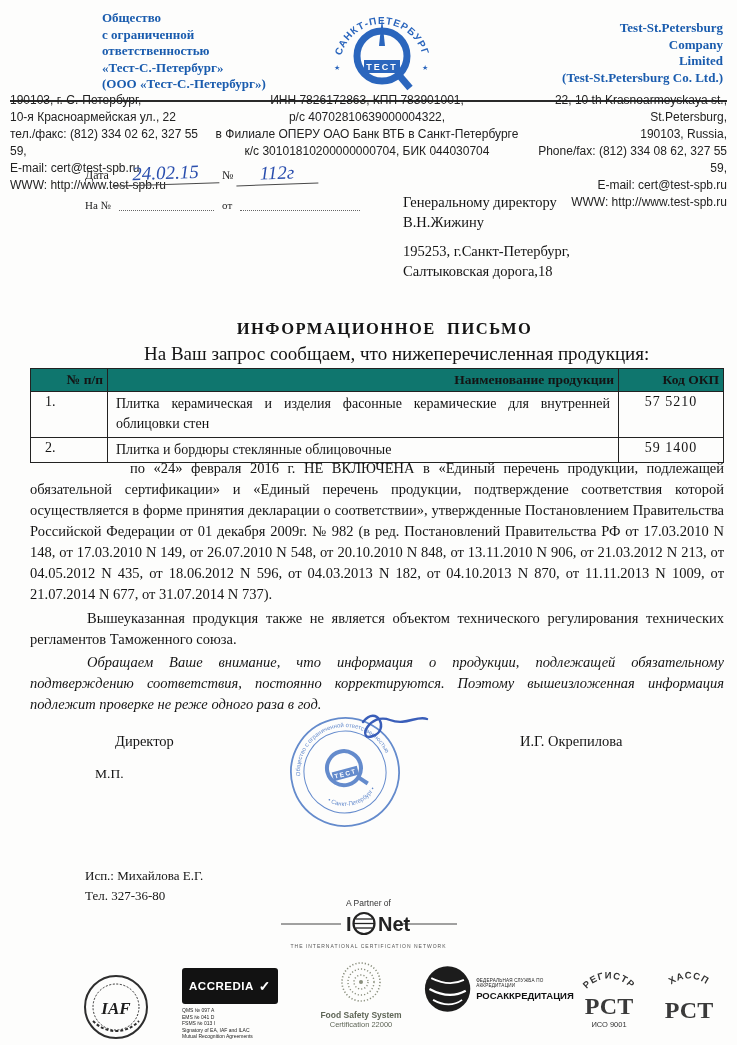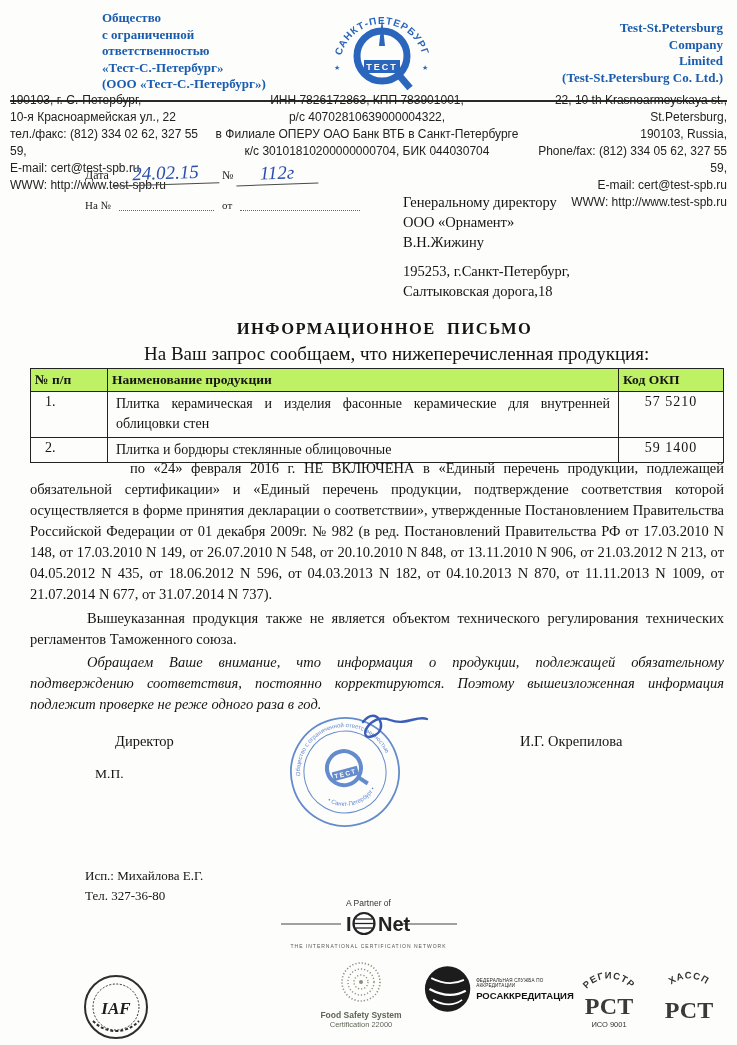--- a/index.html
+++ b/index.html
@@ -35,21 +35,21 @@
   .recipient{position:absolute;left:403px;top:192px;width:290px;font-size:14.5px;line-height:1.38;}
   .recipient .b{font-weight:normal;}
   .recipient .addr{margin-top:9px;font-weight:normal;}
   
   .title{position:absolute;left:0;top:303px;width:737px;text-align:center;margin:16px;
     font-size:16.5px;font-weight:bold;letter-spacing:1.5px;white-space:pre;}
   .intro{position:absolute;left:96px;top:341px;width:590px;margin:2px;font-size:19px;text-indent:46px;}
   
   .prod-table{position:absolute;left:30px;top:368px;width:694px;border-collapse:collapse;font-size:14px;}
   .prod-table th,.prod-table td{border:1.6px solid #222;padding:2px 8px;}
-  .prod-table th{font-weight:bold;text-align:left;font-size:13.5px;padding:3px 4px;background:#bef264;}
+  .prod-table th{font-weight:bold;text-align:right;font-size:13.5px;padding:3px 4px;background:#0f766e;}
   td.numc{width:54px;padding-left:14px;vertical-align:top;}
   td.nm{text-align:justify;line-height:1.45;}
   td.cd{width:88px;text-align:center;vertical-align:top;letter-spacing:1px;}
   
   .bp{position:absolute;left:30px;width:694px;margin:0;font-size:14.5px;
     line-height:21px;text-align:justify;}
   .p1{top:458px;text-indent:100px;}
   .p2{top:608px;text-indent:57px;}
   .p3{top:652px;text-indent:57px;font-style:italic;}
   
@@ -124,38 +124,37 @@
 10-я Красноармейская ул., 22
 тел./факс: (812) 334 02 62, 327 55 59,
 E-mail: cert@test-spb.ru
 WWW: http://www.test-spb.ru</div>
   <div class="contact c-center pre">ИНН 7826172863, КПП 783901001,
 р/с 40702810639000004322,
 в Филиале ОПЕРУ ОАО Банк ВТБ в Санкт-Петербурге
 к/с 30101810200000000704, БИК 044030704</div>
   <div class="contact c-right pre">22, 10 th Krasnoarmeyskaya st., St.Petersburg,
 190103, Russia,
-Phone/fax: (812) 334 05 62, 327 55 59,
+Phone/fax: (812) 334 08 62, 327 55 59,
 E-mail: cert@test-spb.ru
 WWW: http://www.test-spb.ru</div>
 
   <div class="refline">
     <span class="lbl">Дата</span>
     <span class="hand underl w95">24.02.15</span>
     <span class="lbl">№</span>
     <span class="hand underl w75">112г</span>
   </div>
 
   <div class="naline">
     <span>На №</span><span class="slot s1"></span><span>от</span><span class="slot s2"></span>
   </div>
 
   <div class="recipient">
     <div class="b">Генеральному директору</div>
-    <div class="b">ООО «Орнамент»</div>
     <div class="b">В.Н.Жижину</div>
     <div class="addr pre">195253, г.Санкт-Петербург,
 Салтыковская дорога,18</div>
   </div>
 
   <h1 class="title">ИНФОРМАЦИОННОЕ  ПИСЬМО</h1>
   <p class="intro">На Ваш запрос сообщаем, что нижеперечисленная продукция:</p>
 
   <table class="prod-table">
     <thead>
@@ -233,20 +232,31 @@
 
   <div class="cert iaf">
     <svg width="82" height="68" viewBox="0 0 82 68">
       <circle cx="41" cy="34" r="31" fill="none" stroke="#2e2e2e" stroke-width="2"></circle>
       <circle cx="41" cy="34" r="23" fill="none" stroke="#2e2e2e" stroke-width="1" stroke-dasharray="2 1.6"></circle>
       <path d="M18,48 q10,10 23,10 q13,0 23,-10" fill="none" stroke="#2e2e2e" stroke-width="2" stroke-dasharray="3 2"></path>
       <text x="41" y="41" font-family="'Liberation Serif',serif" font-size="17" font-style="italic" font-weight="bold" fill="#1d1d1d" text-anchor="middle">IAF</text>
     </svg>
   </div>
 
+  <div class="cert accredia">
+    <div class="acc-box">
+      <span>ACCREDIA</span>
+      <span class="acc-check">✓</span>
+    </div>
+    <div class="acc-sub pre">QMS № 097 A
+EMS № 041 D
+FSMS № 013 I
+Signatory of EA, IAF and ILAC
+Mutual Recognition Agreements</div>
+  </div>
 
   <div class="cert fssc">
     <svg width="44" height="44" viewBox="0 0 44 44">
       <circle cx="22" cy="22" r="19" fill="none" stroke="#8a8f7d" stroke-width="1.6" stroke-dasharray="1.2 2"></circle>
       <circle cx="22" cy="22" r="13" fill="none" stroke="#8a8f7d" stroke-width="1.4" stroke-dasharray="1.2 2"></circle>
       <circle cx="22" cy="22" r="7" fill="none" stroke="#8a8f7d" stroke-width="1.4" stroke-dasharray="1.2 2"></circle>
       <circle cx="22" cy="22" r="2" fill="#8a8f7d"></circle>
     </svg>
     <div class="fssc-l1">Food Safety System</div>
     <div class="fssc-l2">Certification 22000</div>

